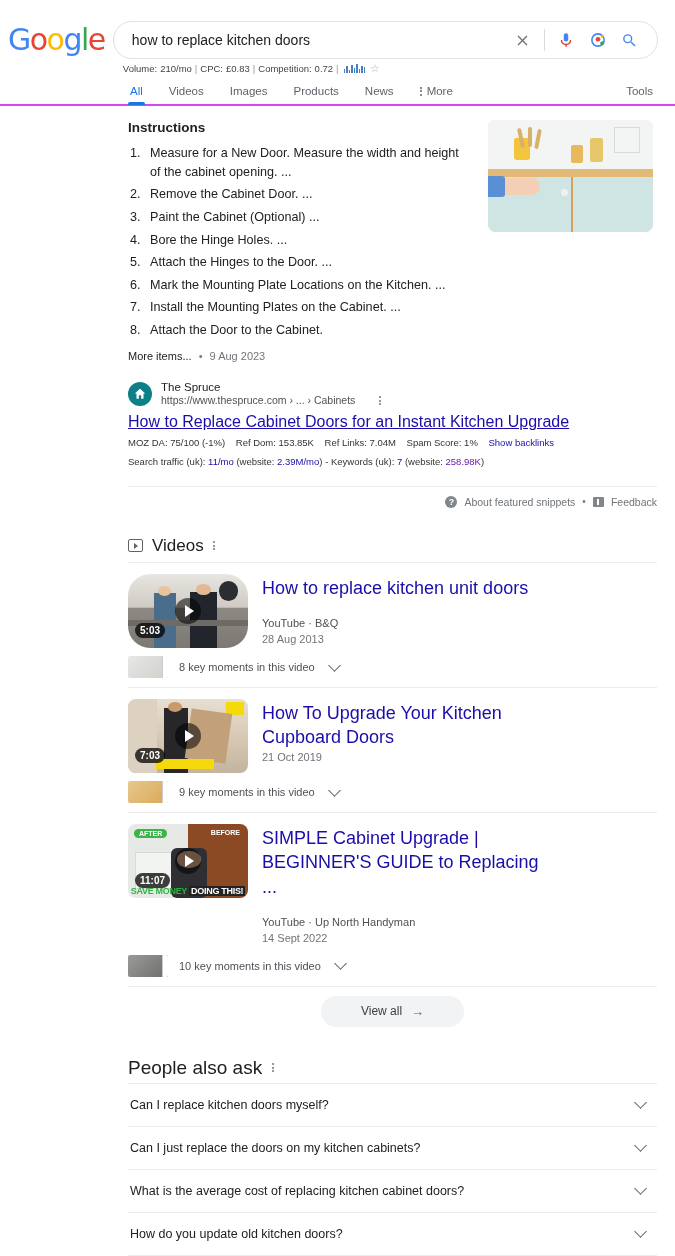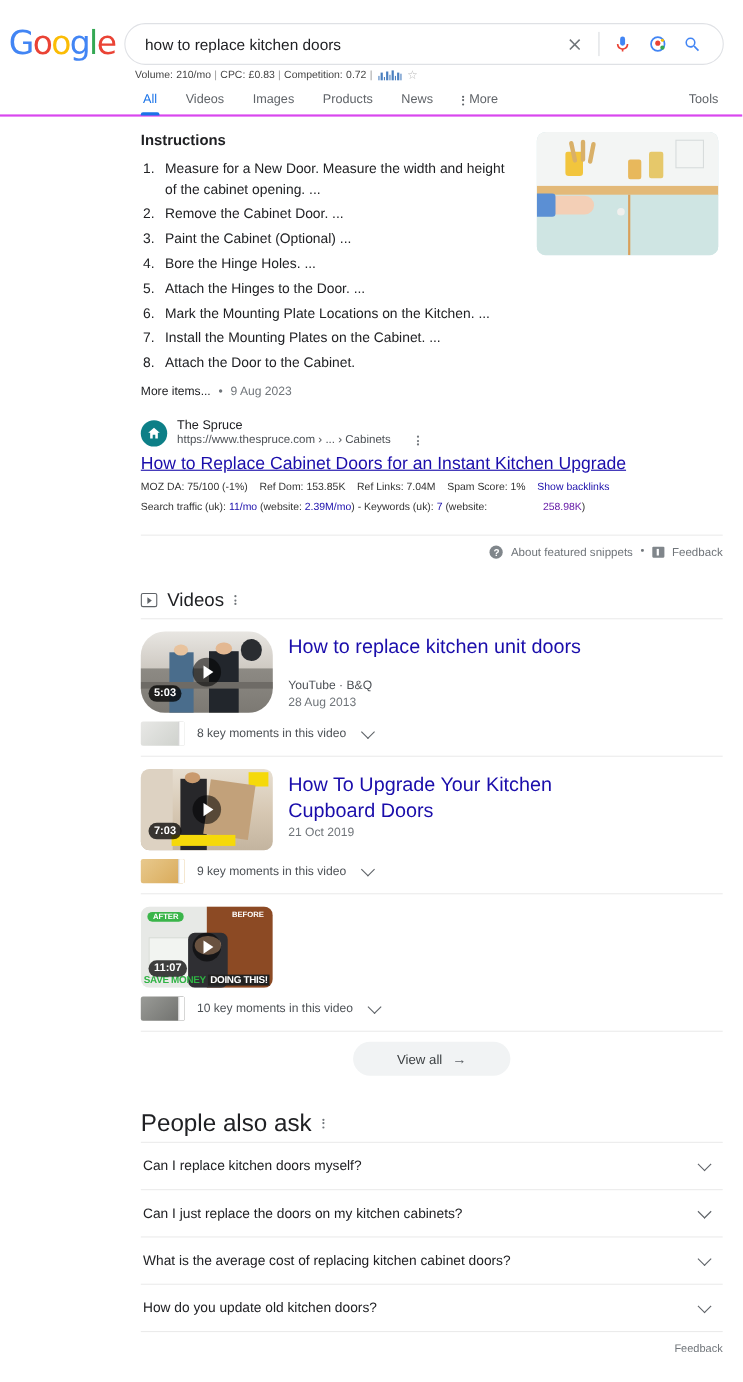--- a/index.html
+++ b/index.html
@@ -146,21 +146,21 @@
     font-size: 16px; color: #1a0dab; margin-top: 4px;
     text-decoration: underline; cursor: pointer; line-height: 1.3;
     font-family: "Liberation Sans", sans-serif;
   }
 
   
   .moz { font-size: 9.5px; color: #333; margin-top: 4px; line-height: 1.55; white-space: nowrap; }
   .moz .gap { display: inline-block; width: 8px; }
   .moz .lnk { color: #1a0dab; cursor: pointer; }
   .moz .val { color: #1a0dab; }
-  .moz .valp { color: #681da8; margin-left: 48px; }
+  .moz .valp { color: #681da8; }
 
   
   .fs-foot {
     display: flex; align-items: center; justify-content: flex-end;
     gap: 7px; margin-top: 16px; padding-bottom: 4px;
     border-top: 1px solid #ebebeb; padding-top: 9px;
   }
   .fs-foot .lbl { font-size: 10.5px; color: #70757a; cursor: pointer; }
   .fs-foot .dot { font-size: 10px; color: #70757a; }
   .icn-q {
@@ -252,21 +252,21 @@
   .viewall {
     display: flex; align-items: center; gap: 9px;
     background: #f1f3f4; border-radius: 18px;
     padding: 8px 40px; font-size: 12px; color: #3c4043; cursor: pointer;
   }
   .arrow-r { font-size: 13px; color: #5f6368; }
 
   
   .paa { margin-top: 30px; }
   .paa-head { display: flex; align-items: center; gap: 10px; margin-bottom: 4px; }
-  .paa-title { font-size: 22px; color: #202124; }
+  .paa-title { font-size: 19px; color: #202124; }
   .paa-item {
     border-top: 1px solid #ebebeb;
     display: flex; align-items: center; justify-content: space-between;
     padding: 14px 2px 14px 2px; cursor: pointer;
   }
   .paa-q { font-size: 12.5px; color: #202124; }
   .paa-chev {
     width: 9px; height: 9px; border-right: 1.5px solid #5f6368;
     border-bottom: 1.5px solid #5f6368; transform: rotate(45deg);
     margin-right: 10px; margin-bottom: 4px;
@@ -522,20 +522,25 @@
           <div style="position:absolute;left:41%;top:36%;width:20%;height:24%;background:#e8b58e;border-radius:50%"></div>
           <div class="tag-after">AFTER</div>
           <div class="tag-before">BEFORE</div>
           <div class="banner">
             <span>SAVE MONEY</span>
             <b>DOING THIS!</b>
           </div>
           <div class="vid-play"></div>
           <div class="vid-dur">11:07</div>
         </div>
+        <div class="vid-meta">
+          <div class="vid-title">SIMPLE Cabinet Upgrade | BEGINNER'S GUIDE to Replacing ...</div>
+          <div class="vid-src">YouTube · Up North Handyman</div>
+          <div class="vid-date">14 Sept 2022</div>
+        </div>
       </div>
       <div class="vid-km">
         <div class="km-thumb" style="background:linear-gradient(135deg,#9a9b97,#6d6e6b)"></div>
         <span class="km-label">10 key moments in this video</span>
         <span class="chev"></span>
       </div>
     </div>
 
     <div class="viewall-wrap">
       <div class="viewall">

